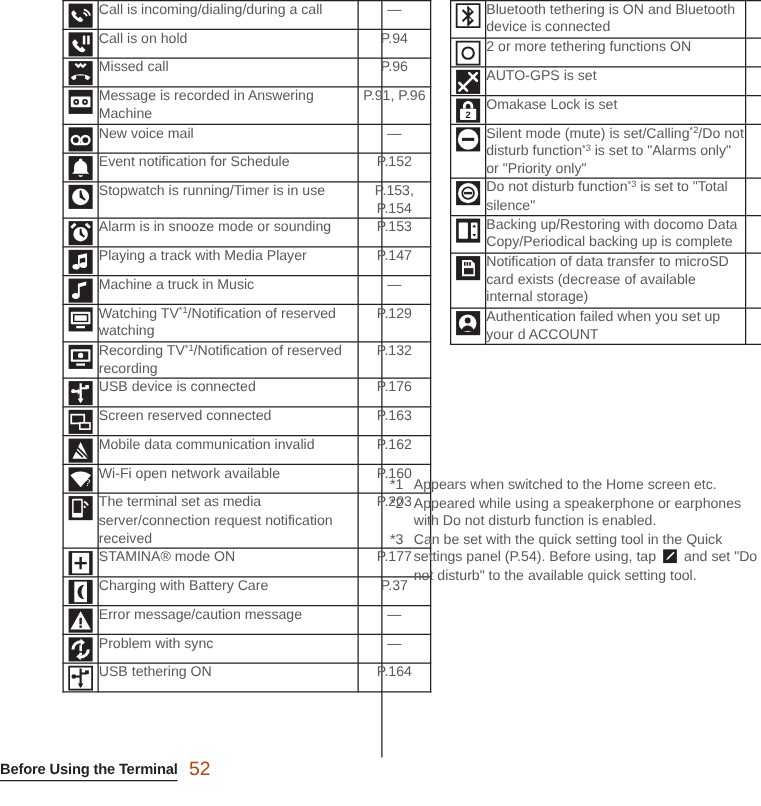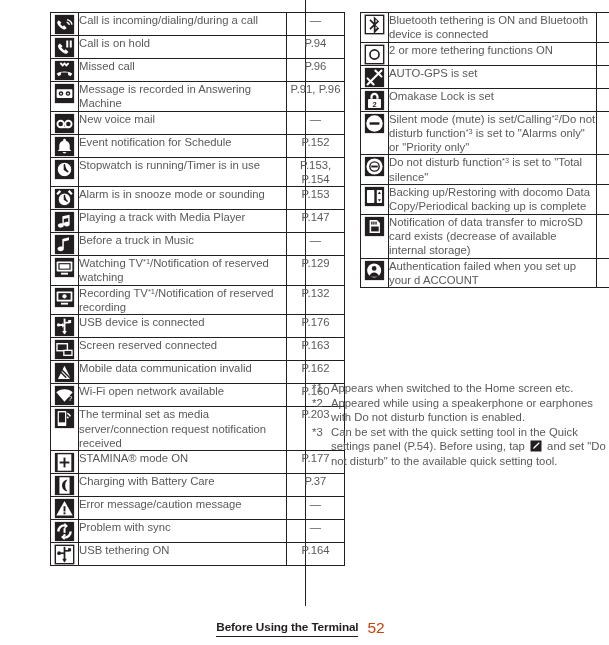--- a/index.html
+++ b/index.html
@@ -19,21 +19,21 @@
   
   #page {
     position: absolute;
     inset: 0;
     width: 609px;
     height: 645px;
   }
 
   .column {
     position: absolute;
-    top: 12px;
+    top: 0;
     width: 314px;
     padding-left: 48px;
   }
   #col-left  { left: 2px; }
   #col-right { left: 312px; }
 
   
   #column-rule {
     position: absolute;
     left: 305px;
@@ -115,25 +115,25 @@
     vertical-align: -2px;
     margin: 0 2px;
   }
   .inline-edit-icon svg { display: block; width: 12px; height: 12px; }
 
   
   #footer {
     position: absolute;
     left: 0;
     right: 8px;
-    bottom: 8px;
+    bottom: 20px;
     height: 26px;
     display: flex;
     align-items: flex-end;
-    justify-content: center;
+    justify-content: flex-start;
     gap: 9px;
   }
   #footer-title {
     font-size: 11.8px;
     font-weight: bold;
     color: #231f20;
     letter-spacing: -0.15px;
     padding-bottom: 2px;
     border-bottom: 1.6px solid #231f20;
   }
@@ -268,21 +268,21 @@
             <td class="c-desc">Playing a track with Media Player</td>
             <td class="c-page">P.147</td>
           </tr>
           <tr>
             <td class="c-icon"><span class="ico"><svg viewBox="0 0 24 24">
                   <rect x="1" y="1" width="22" height="22" fill="#231f20"></rect>
                   <g fill="#ffffff">
                     <path d="M17.2 3.6 9.5 5.6v9.1c-.5-.3-1.2-.5-1.9-.5-2 0-3.6 1.2-3.6 2.7s1.6 2.7 3.6 2.7 3.6-1.2 3.6-2.7V8.6l5.9-1.5z"></path>
                   </g>
                 </svg></span></td>
-            <td class="c-desc">Before a truck in Music</td>
+            <td class="c-desc">Machine a truck in Music</td>
             <td class="c-page">—</td>
           </tr>
           <tr>
             <td class="c-icon"><span class="ico"><svg viewBox="0 0 24 24">
                   <rect x="1" y="1" width="22" height="22" fill="#231f20"></rect>
                   <g fill="#ffffff">
                     <rect x="3" y="5" width="18" height="11.5" rx="1"></rect>
                   </g>
                   <rect x="5" y="7" width="14" height="7.5" fill="#231f20"></rect>
                   <rect x="6.4" y="8.3" width="11.2" height="5" fill="#ffffff"></rect>

